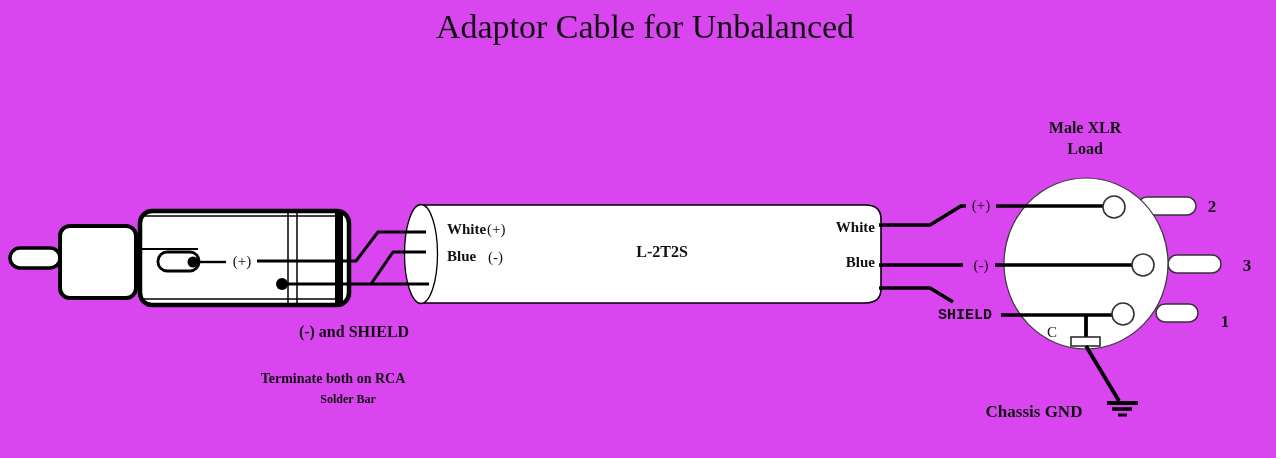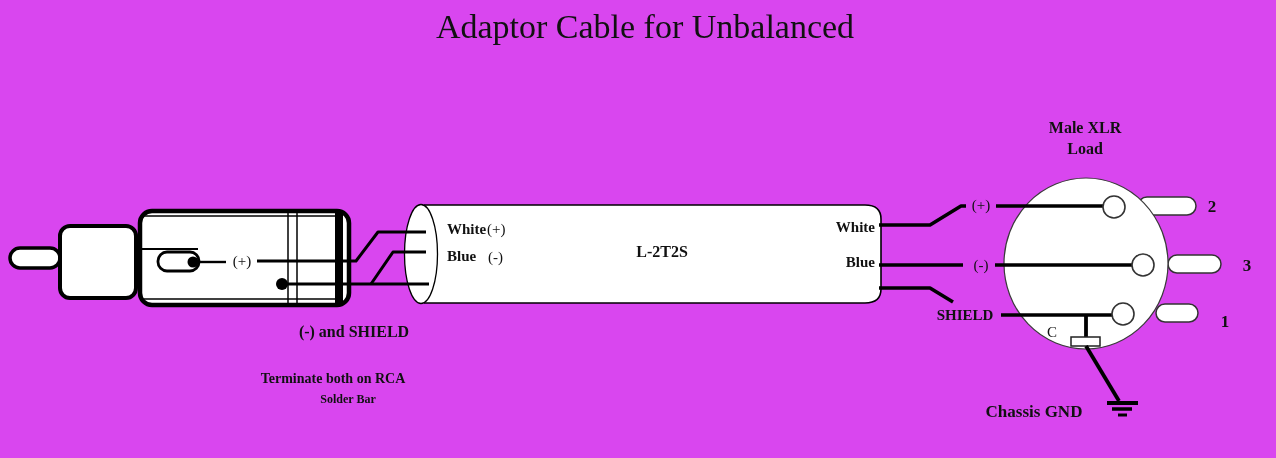--- a/index.html
+++ b/index.html
@@ -103,20 +103,20 @@
   <span class="lbl semi anchor-left" style="left:447px;top:256px;font-size:15px;">Blue</span>
   <span class="lbl anchor-left" style="left:488px;top:257px;font-size:15px;">(-)</span>
   <span class="lbl bold" style="left:656px;top:252px;font-size:16px;margin-left:6px;">L-2T2S</span>
   <span class="lbl semi anchor-right" style="left:831px;top:227px;width:44px;font-size:15px;">White</span>
   <span class="lbl semi anchor-right" style="left:831px;top:262px;width:44px;font-size:15px;">Blue</span>
 
   <span class="lbl bold" style="left:1085px;top:128px;font-size:16px;">Male XLR</span>
   <span class="lbl bold" style="left:1085px;top:149px;font-size:16px;">Load</span>
   <span class="lbl" style="left:981px;top:205px;font-size:15px;">(+)</span>
   <span class="lbl" style="left:981px;top:265px;font-size:15px;">(-)</span>
-  <span class="lbl bold" style="left:965px;top:315px;font-size:15px;">SHIELD</span>
+  <span class="lbl bold" style="left:965px;top:315px;font-size:15px;font-family:Liberation Mono, monospace;">SHIELD</span>
   <span class="lbl" style="left:1052px;top:332px;font-size:15px;">C</span>
   <span class="lbl bold" style="left:1212px;top:206px;font-size:17px;">2</span>
   <span class="lbl bold" style="left:1247px;top:265px;font-size:17px;">3</span>
   <span class="lbl bold" style="left:1225px;top:321px;font-size:17px;">1</span>
   <span class="lbl bold" style="left:1034px;top:411px;font-size:17px;">Chassis GND</span>
 
 </div>
 
 </body></html>

